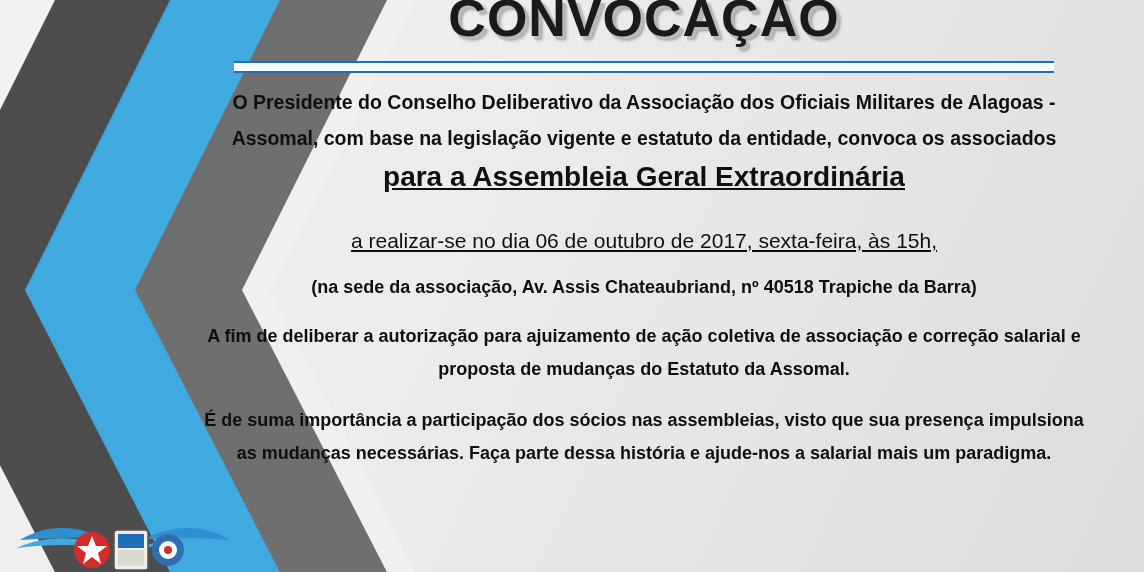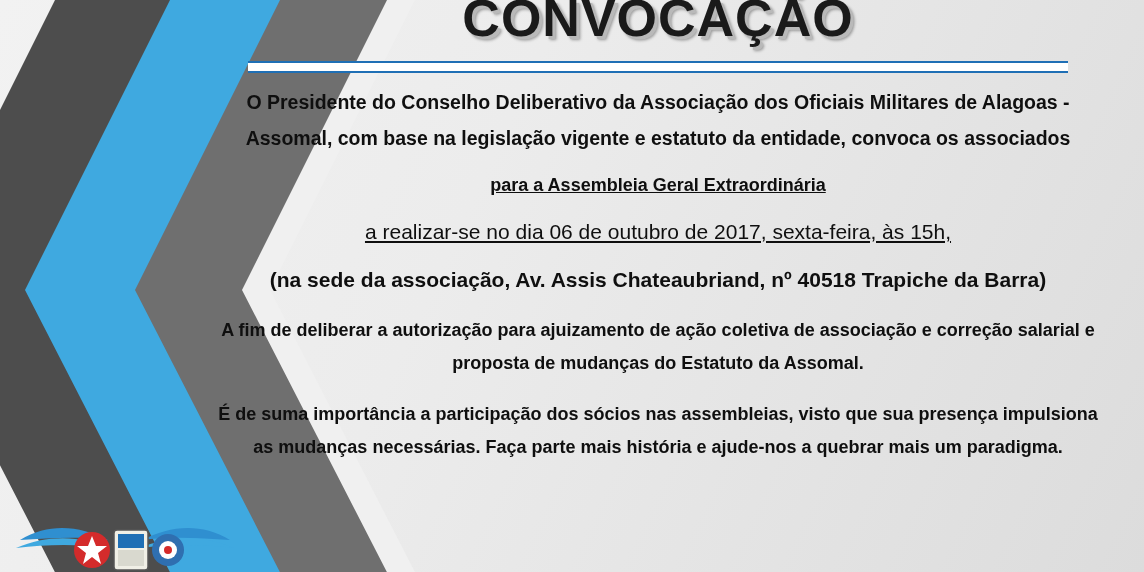--- a/index.html
+++ b/index.html
@@ -27,21 +27,21 @@
     left: 0;
     top: 0;
     width: 520px;
     height: 572px;
     pointer-events: none;
   }
 
   
   .content {
     position: absolute;
-    left: 193px;
+    left: 179px;
     top: 0;
     width: 930px;
     height: 572px;
     text-align: center;
   }
 
   .title {
     margin: 0;
     padding-top: 0px;
     font-size: 52px;
@@ -72,39 +72,39 @@
   .para {
     font-size: 19.5px;
     font-weight: bold;
     color: #0f0f0f;
     line-height: 1.85;
     margin: 12px auto 0 auto;
     width: 900px;
   }
 
   .highlight {
-    font-size: 18px;
+    font-size: 28px;
     font-weight: bold;
     color: #0f0f0f;
     text-decoration: underline;
-    margin-top: 16px;
+    margin-top: 0;
     line-height: 1.5;
   }
 
   .datetime {
     font-size: 21px;
     font-weight: normal;
     color: #0f0f0f;
     text-decoration: underline;
     margin-top: 12px;
     line-height: 1.4;
   }
 
   .address {
-    font-size: 21px;
+    font-size: 18px;
     font-weight: bold;
     color: #0f0f0f;
     margin-top: 12px;
   }
 
   .body2 {
     font-size: 18px;
     font-weight: bold;
     color: #0f0f0f;
     line-height: 1.85;
@@ -161,21 +161,21 @@
     <p class="para">O Presidente do Conselho Deliberativo da Associação dos Oficiais Militares de Alagoas - Assomal, com base na legislação vigente e estatuto da entidade, convoca os associados</p>
 
     <p class="highlight">para a Assembleia Geral Extraordinária</p>
 
     <p class="datetime">a realizar-se no dia  06 de outubro de 2017, sexta-feira, às 15h,</p>
 
     <p class="address">(na sede da associação, Av. Assis  Chateaubriand, nº 40518 Trapiche da Barra)</p>
 
     <p class="body2">A fim de deliberar a autorização  para ajuizamento de ação coletiva de associação e correção salarial e  proposta de mudanças do Estatuto da Assomal.</p>
 
-    <p class="body3">É de suma importância a participação  dos sócios nas assembleias, visto que sua presença impulsiona as mudanças necessárias. Faça parte mais história e ajude-nos a quebrar mais um paradigma.</p>
+    <p class="body3">É de suma importância a participação  dos sócios nas assembleias, visto que sua presença impulsiona as mudanças necessárias. Faça parte dessa história e ajude-nos a salarial mais um paradigma.</p>
 
   </div>
 
   <svg class="logo" viewBox="0 0 230 80">
     <g>
       <path d="M10,48 C40,30 70,34 98,48 C70,44 40,46 10,48 Z" fill="#2f8fd0"></path>
       <path d="M6,56 C38,42 72,44 100,56 C70,52 38,52 6,56 Z" fill="#3fa9e0"></path>
       <path d="M220,48 C190,30 160,34 132,48 C160,44 190,46 220,48 Z" fill="#2f8fd0"></path>
       <path d="M224,56 C192,42 158,44 130,56 C160,52 192,52 224,56 Z" fill="#3fa9e0"></path>
     </g>

